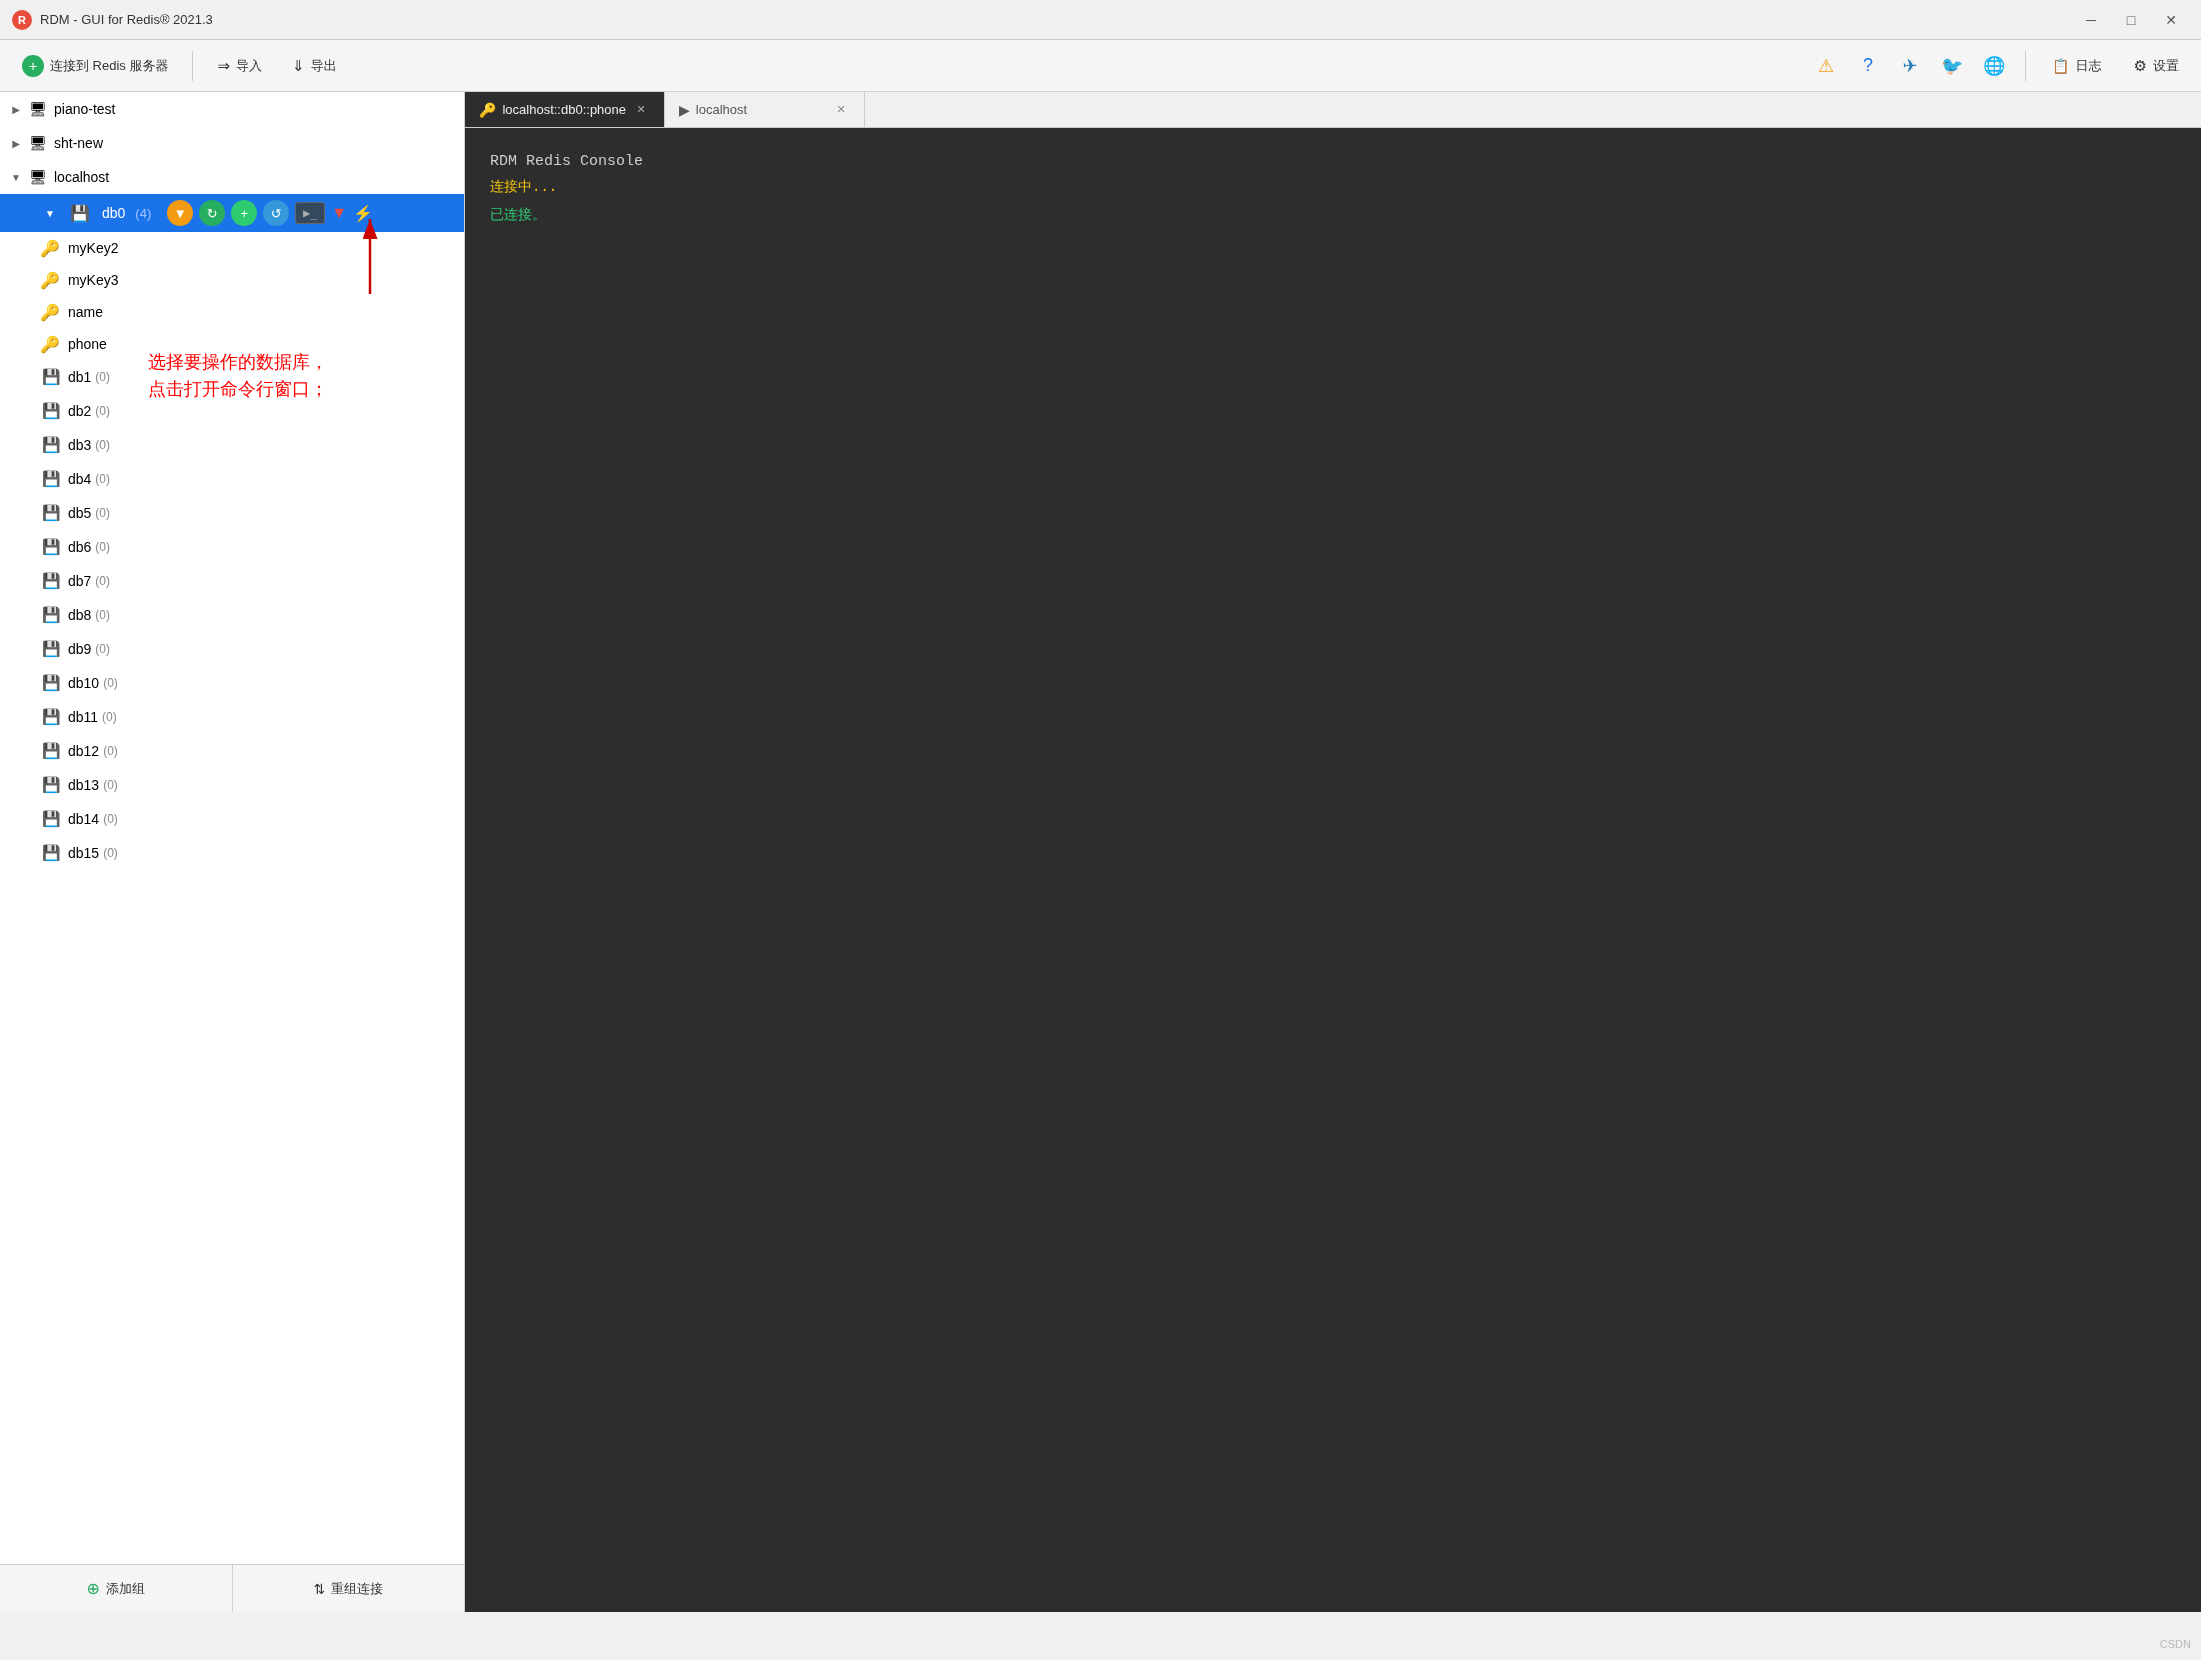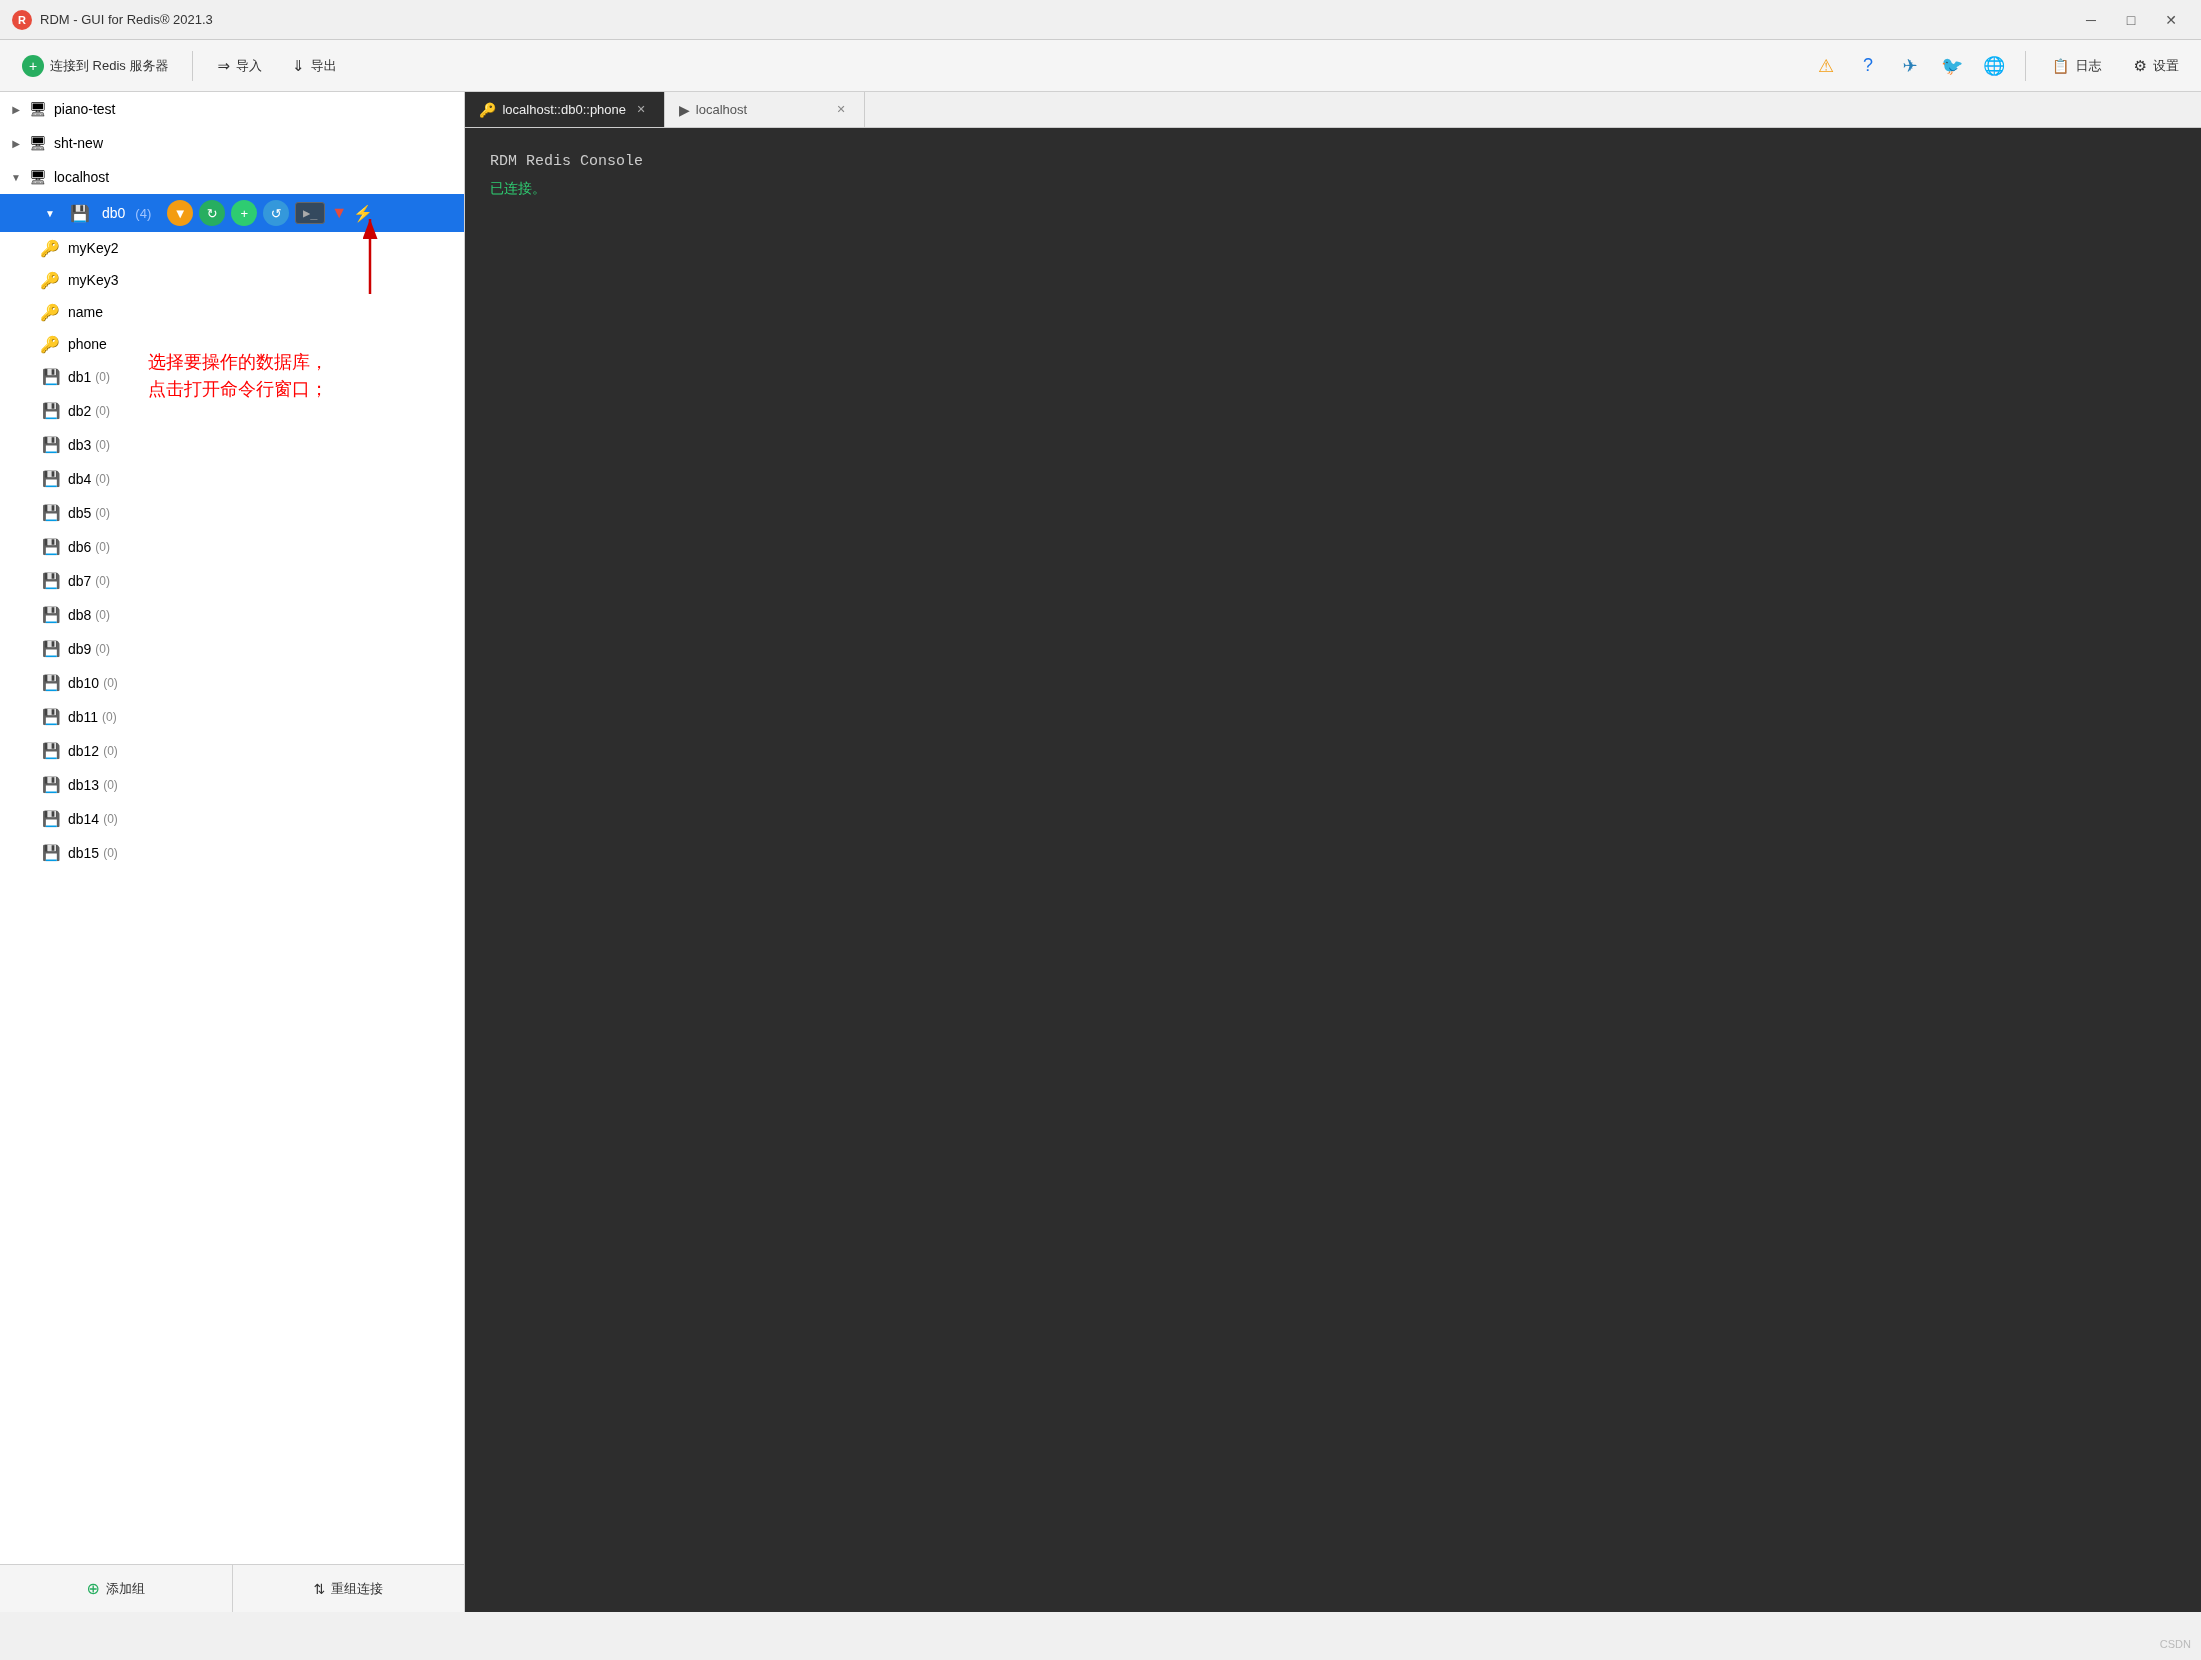--- a/index.html
+++ b/index.html
@@ -330,19 +330,20 @@
       </div>
       <div class="tab" style="background:#f0f0f0; color:#555;">
         <span class="tab-icon" style="color:#555;">▶</span>
         <span>localhost</span>
         <span class="tab-close">✕</span>
       </div>
     </div>
 
     <div class="console-area">
       <div class="console-title">RDM Redis Console</div>
+      <div class="console-line console-yellow">连接中...</div>
       <div class="console-line console-green">已连接。</div>
     </div>
 
   </div>
 </div>
 
 <div class="watermark">CSDN</div>
 
 </body></html>

